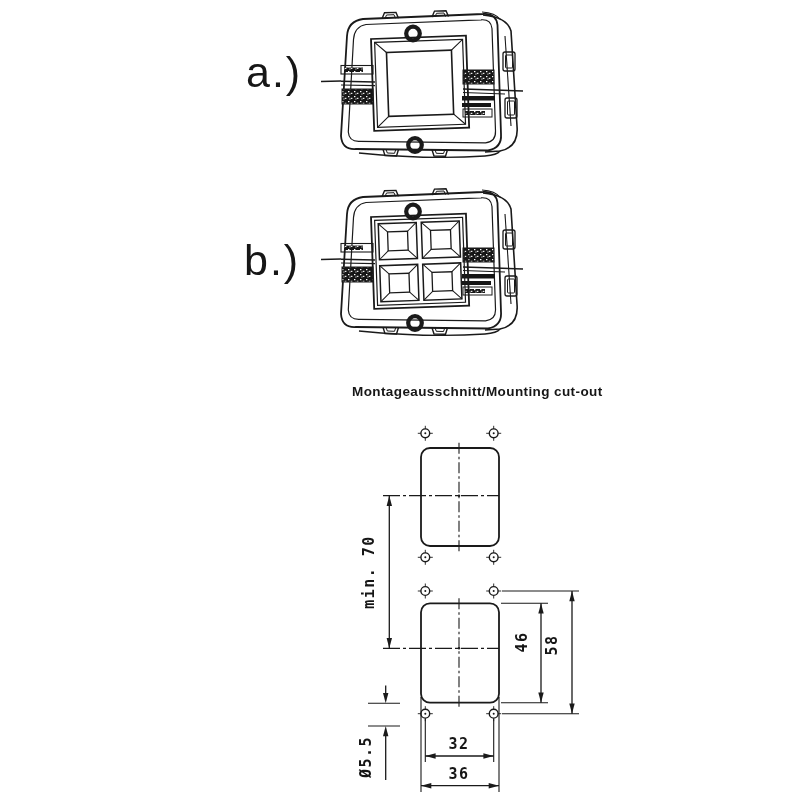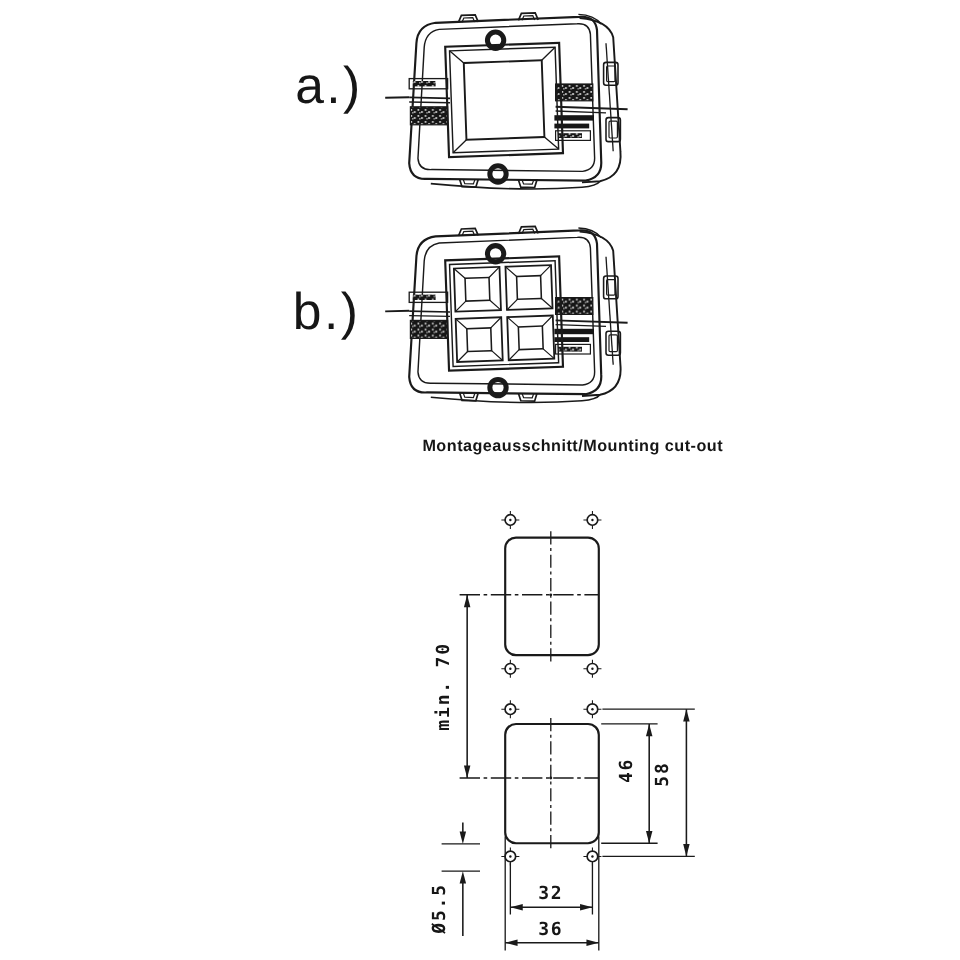--- a/index.html
+++ b/index.html
@@ -110,21 +110,21 @@
       </g>
       <g transform="translate(50,49)">
         <rect class="ln" stroke-width="1.5" width="38" height="36"></rect>
         <rect class="ln" stroke-width="1.3" x="9" y="8.5" width="20" height="19"></rect>
         <path class="ln" stroke-width="1" d="M 0,0 L 9,8.5 M 38,0 L 29,8.5 M 0,36 L 9,27.5 M 38,36 L 29,27.5"></path>
       </g>
     </g>
   </g>
 </svg>
 
-<div class="abs cutout-title" style="left:352px;top:364px">Montageausschnitt/Mounting cut-out</div>
+<div class="abs cutout-title" style="left:352px;top:384px">Montageausschnitt/Mounting cut-out</div>
 
 <svg class="abs" style="left:340px;top:405px" width="260" height="395" viewBox="0 0 260 395">
 
   <g>
     <path class="ln" stroke-width="1.1" stroke-dasharray="11 3 2.5 3" d="M 119,37.7 V 146.7"></path>
     <path class="ln" stroke-width="1.2" stroke-dasharray="17 3 3 3" d="M 43,90.7 H 159"></path>
     <path class="ln" stroke-width="1.1" stroke-dasharray="11 3 2.5 3" d="M 119,193.3 V 303.3"></path>
     <path class="ln" stroke-width="1.2" stroke-dasharray="17 3 3 3" d="M 43,243.3 H 159"></path>
     <circle cx="119" cy="90.7" r="1.2" fill="#1a1a1a"></circle>
     <circle cx="119" cy="243.3" r="1.2" fill="#1a1a1a"></circle>

